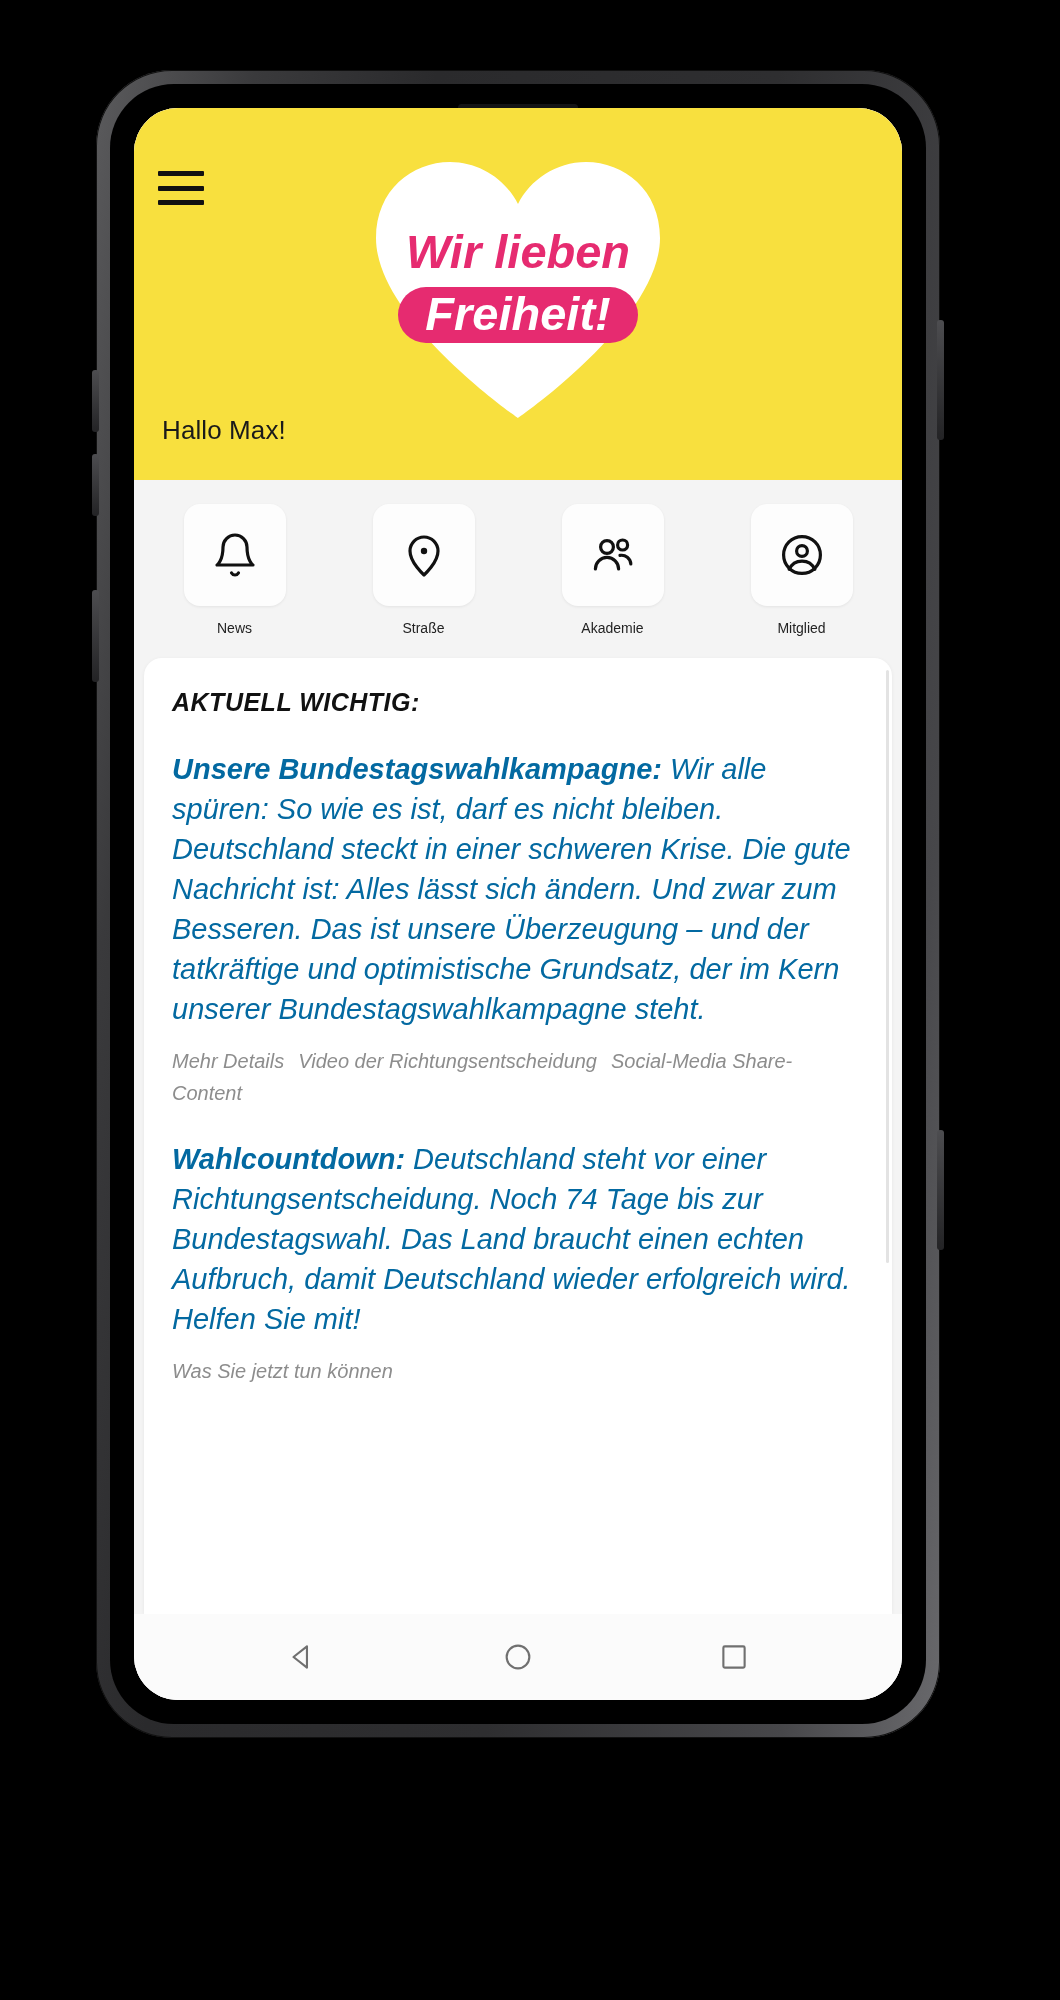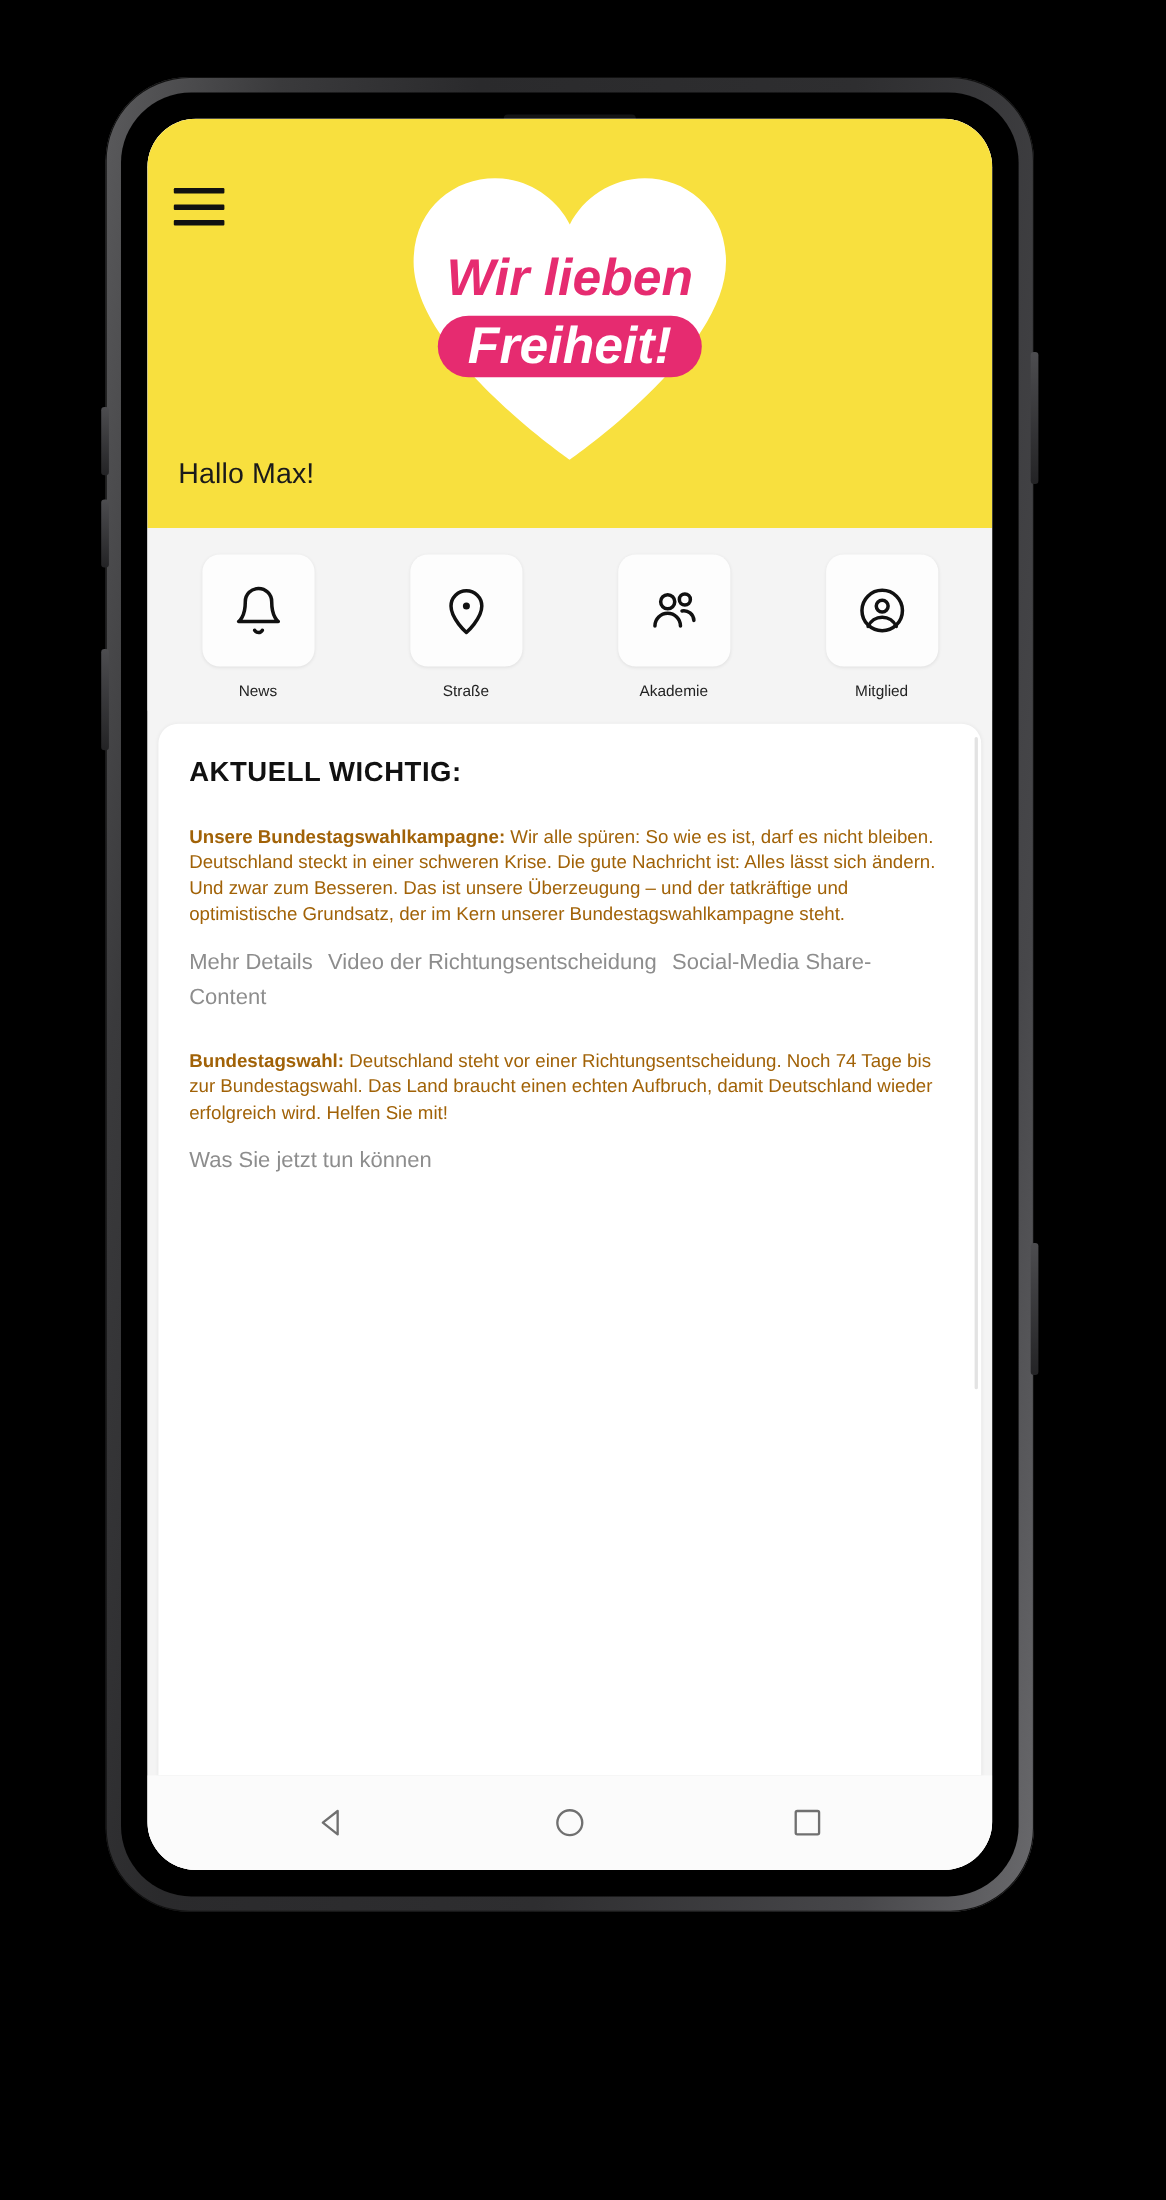--- a/index.html
+++ b/index.html
@@ -171,32 +171,33 @@
   }
   .card {
     background: #ffffff;
     border-radius: 18px 18px 0 0;
     padding: 30px 28px 26px 28px;
     height: 100%;
     box-sizing: border-box;
     box-shadow: 0 1px 4px rgba(0,0,0,0.06);
     position: relative;
     overflow: hidden;
+    font-style: italic;
   }
   .card-title {
     font-size: 25px;
     font-weight: bold;
     color: #111111;
     letter-spacing: 0.5px;
     margin: 0 0 32px 0;
   }
   .para {
-    font-size: 17px;
+    font-size: 29px;
     line-height: 1.38;
-    color: #a16207;
+    color: #0369a1;
     margin: 6px 0 16px 0;
   }
   .para b { font-weight: bold; }
   .links {
     font-size: 20px;
     line-height: 1.6;
     color: #8d8d8d;
     margin: 0 0 30px 0;
   }
   .links a {
@@ -325,21 +326,21 @@
               <h2 class="card-title">AKTUELL WICHTIG:</h2>
 
               <p class="para">
                 <b>Unsere Bundestagswahlkampagne:</b><span> Wir alle spüren: So wie es ist, darf es nicht bleiben. Deutschland steckt in einer schweren Krise. Die gute Nachricht ist: Alles lässt sich ändern. Und zwar zum Besseren. Das ist unsere Überzeugung – und der tatkräftige und optimistische Grundsatz, der im Kern unserer Bundestagswahlkampagne steht.</span>
               </p>
               <p class="links">
                 <a>Mehr Details</a><a>Video der Richtungsentscheidung</a><a>Social-Media Share-Content</a>
               </p>
 
               <p class="para">
-                <b>Bundestagswahl:</b><span> Deutschland steht vor einer Richtungsentscheidung. Noch 74 Tage bis zur Bundestagswahl. Das Land braucht einen echten Aufbruch, damit Deutschland wieder erfolgreich wird. Helfen Sie mit!</span>
+                <b>Wahlcountdown:</b><span> Deutschland steht vor einer Richtungsentscheidung. Noch 74 Tage bis zur Bundestagswahl. Das Land braucht einen echten Aufbruch, damit Deutschland wieder erfolgreich wird. Helfen Sie mit!</span>
               </p>
               <p class="links links-single">
                 <a>Was Sie jetzt tun können</a>
               </p>
             </div>
           </div>
 
           <div class="androidbar">
             <div>
               <svg width="34" height="34" viewBox="0 0 24 24" fill="none" stroke="#707070" stroke-width="1.5" stroke-linejoin="round">

